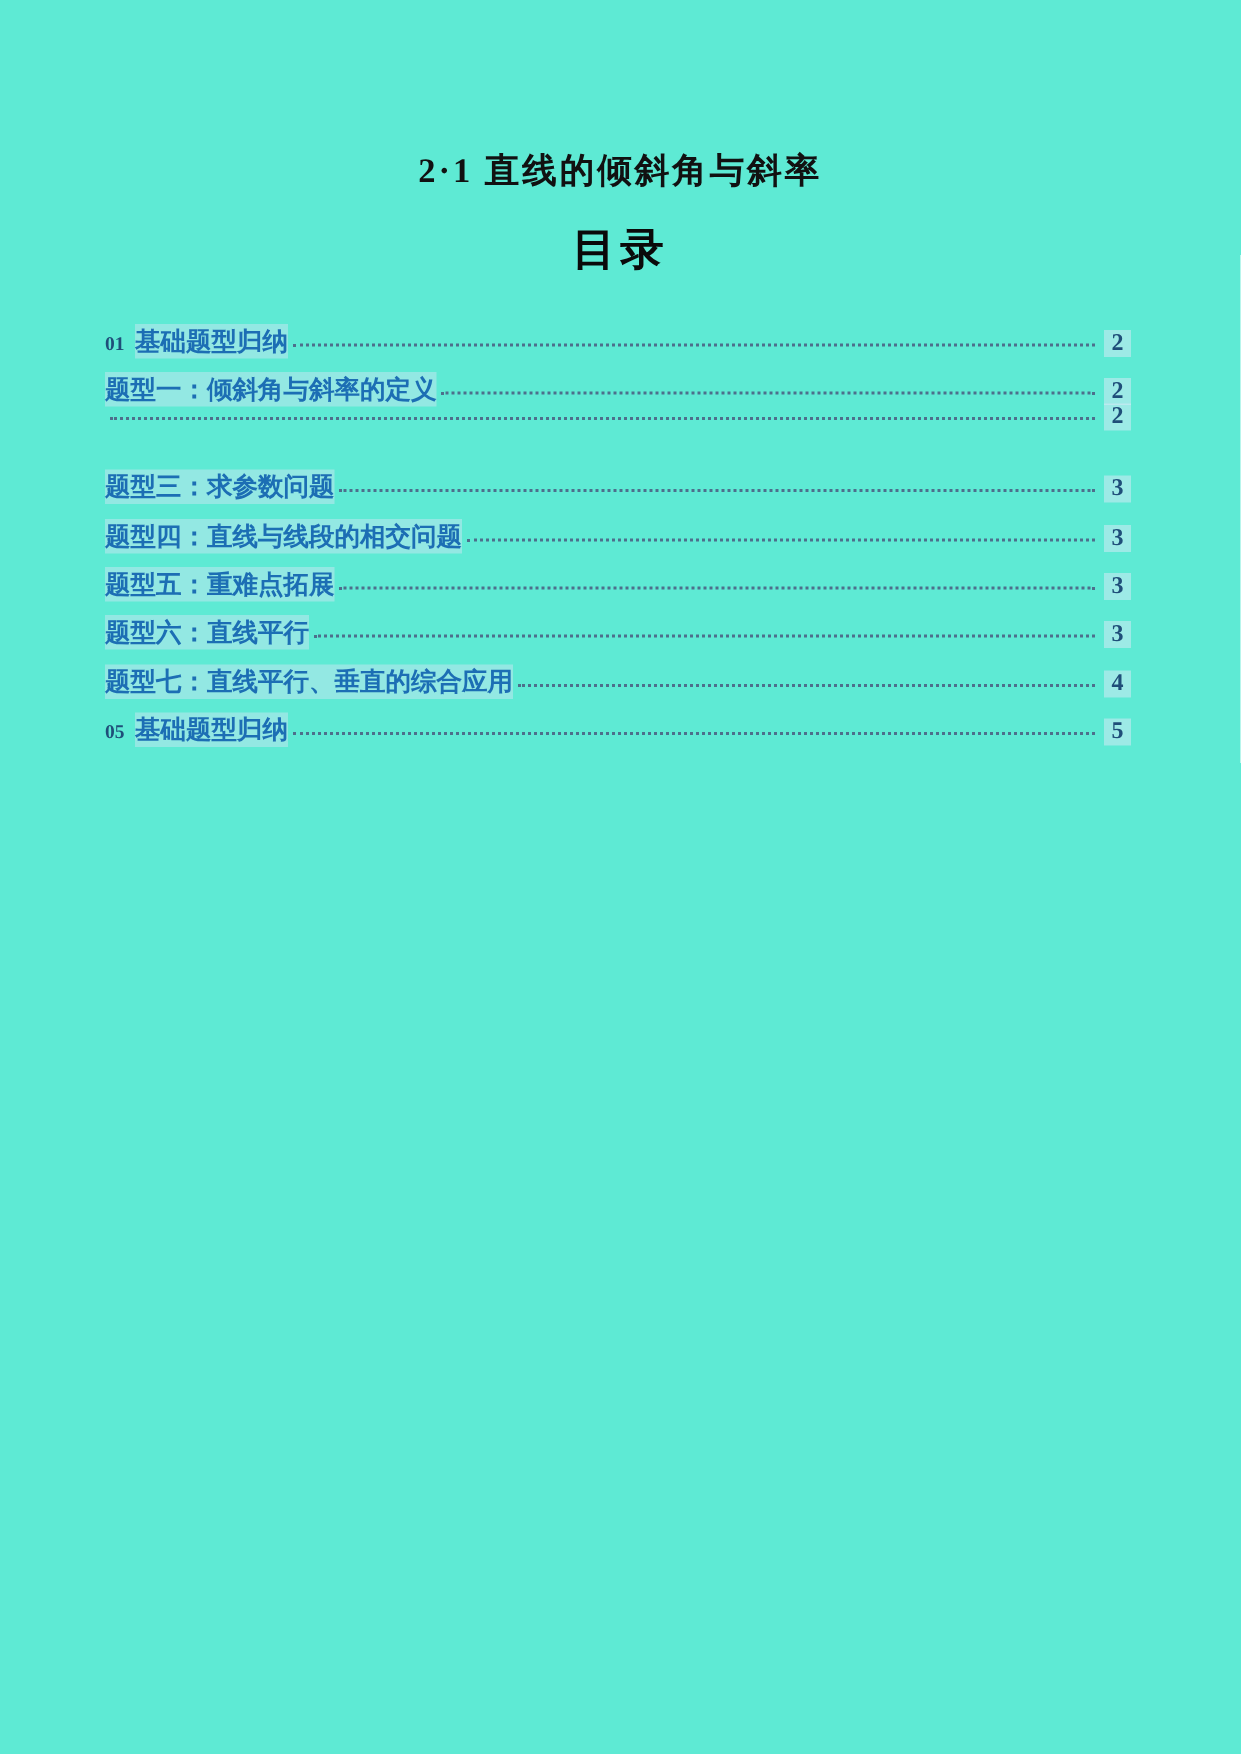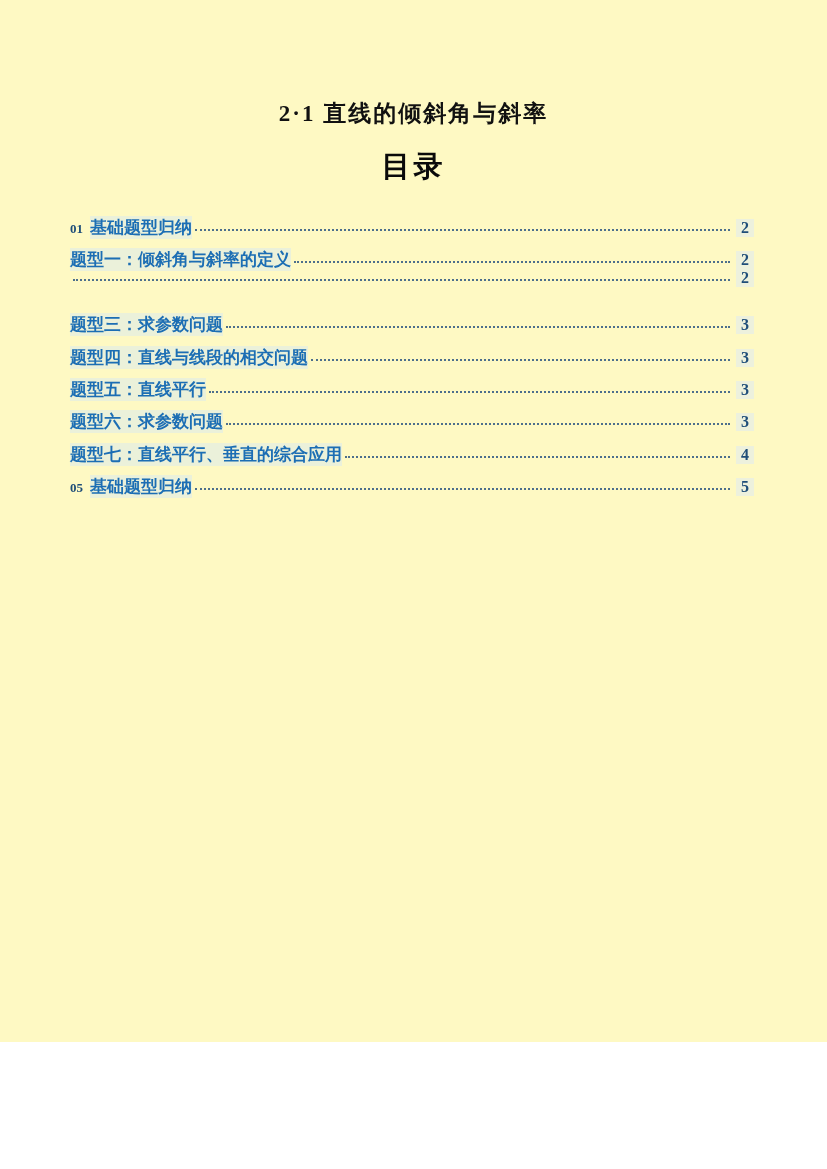--- a/index.html
+++ b/index.html
@@ -1,20 +1,20 @@
 <!DOCTYPE html>
 <html><head>
 <meta charset="utf-8">
 <style>
   html, body { margin: 0; padding: 0; background: #ffffff; }
   .page {
     position: relative;
     width: 827px;
-    height: 1042px;
-    background: #fef9c3;
+    height: 1169px;
+    background: #5eead4;
     overflow: hidden;
     font-family: "Liberation Serif", "DejaVu Serif", serif;
   }
   .doc-title {
     position: absolute;
     top: 98px;
     left: 0;
     width: 827px;
     text-align: center;
     font-family: "Liberation Serif", "DejaVu Serif", serif;
@@ -122,28 +122,28 @@
 
     <div class="toc-row">
       <span class="toc-prefix"></span>
       <span class="toc-label">题型四：直线与线段的相交问题</span>
       <span class="toc-leader"></span>
       <span class="toc-page">3</span>
     </div>
 
     <div class="toc-row">
       <span class="toc-prefix"></span>
-      <span class="toc-label">题型五：直线平行</span>
+      <span class="toc-label">题型五：重难点拓展</span>
       <span class="toc-leader"></span>
       <span class="toc-page">3</span>
     </div>
 
     <div class="toc-row">
       <span class="toc-prefix"></span>
-      <span class="toc-label">题型六：求参数问题</span>
+      <span class="toc-label">题型六：直线平行</span>
       <span class="toc-leader"></span>
       <span class="toc-page">3</span>
     </div>
 
     <div class="toc-row">
       <span class="toc-prefix"></span>
       <span class="toc-label">题型七：直线平行、垂直的综合应用</span>
       <span class="toc-leader"></span>
       <span class="toc-page">4</span>
     </div>

